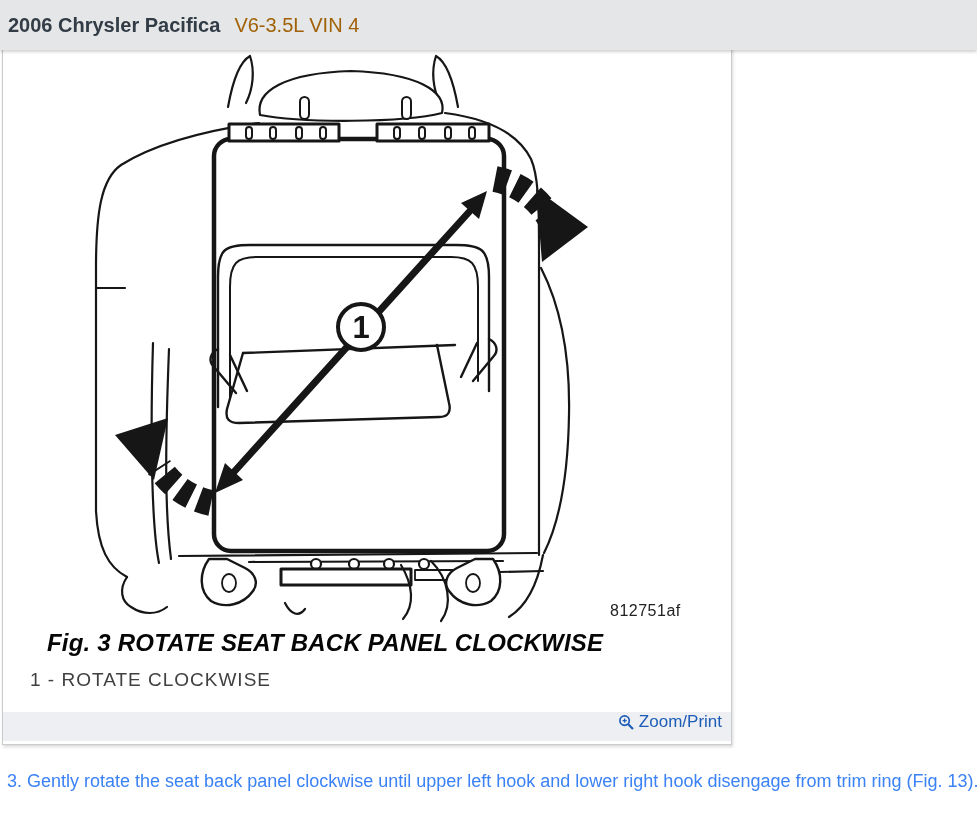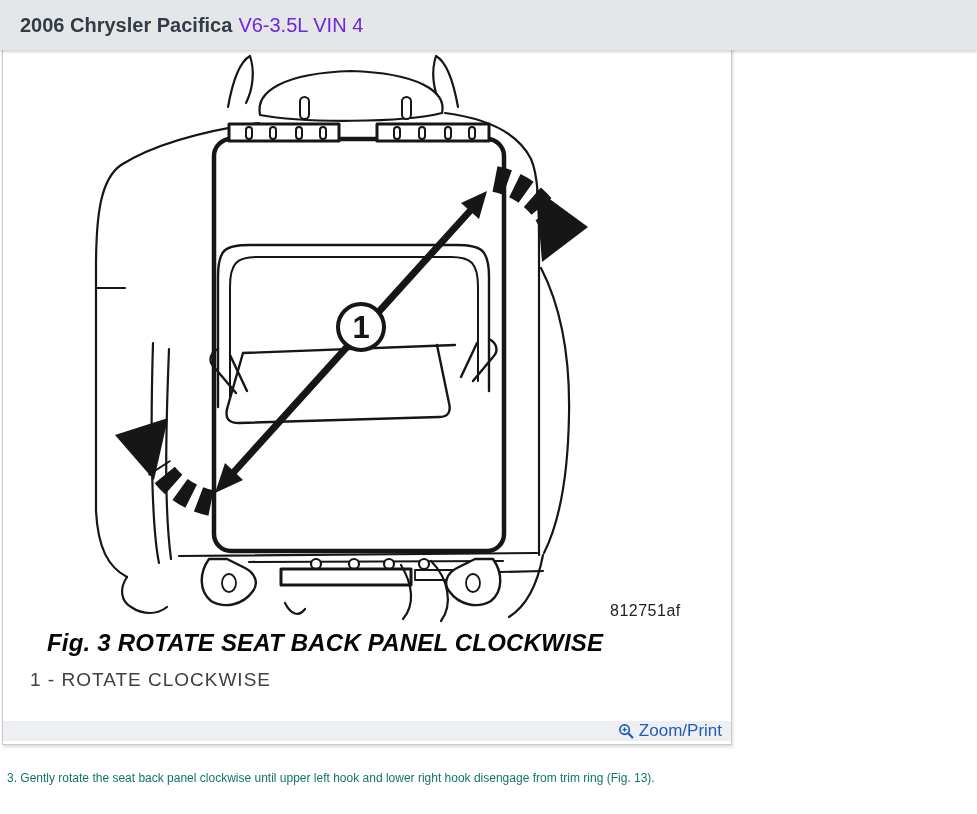--- a/index.html
+++ b/index.html
@@ -8,31 +8,31 @@
     background: #ffffff;
     font-family: "Liberation Sans", sans-serif;
     overflow: hidden;
   }
   
   .app-header {
     height: 50px;
     background: #e5e6e7;
     display: flex;
     align-items: center;
-    padding-left: 20px;
+    padding-left: 8px;
     box-shadow: 0 2px 3px rgba(0,0,0,0.18);
     position: relative;
     z-index: 2;
   }
   .app-header .title-bold {
     font-size: 20px; font-weight: bold; color: #323c46;
   }
   .app-header .title-rest {
-    font-size: 20px; font-weight: normal; color: #6d28d9;
-    margin-left: 6px;
+    font-size: 20px; font-weight: normal; color: #a16207;
+    margin-left: 14px;
   }
   
   .figure-panel {
     position: absolute;
     left: 2px; top: 42px;
     width: 730px; height: 703px;
     background: #ffffff;
     border: 1px solid #c9cbcd;
     box-shadow: 1px 2px 3px rgba(0,0,0,0.15);
     display: flex;
@@ -50,21 +50,21 @@
   }
   .figure-legend {
     margin: 12px 0 0 27px;
     font-size: 19px;
     color: #404040;
     letter-spacing: 1px;
     white-space: nowrap;
   }
   .panel-footer {
     margin-top: auto;
-    height: 20px;
+    height: 29px;
     background: #edeff2;
     display: flex;
     align-items: flex-start;
     justify-content: flex-end;
     padding-right: 9px;
     margin-bottom: 3px;
   }
   .zoom-print-link {
     display: inline-flex;
     align-items: center;
@@ -72,22 +72,22 @@
     color: #1d5db8;
     font-size: 17px;
     text-decoration: none;
     cursor: pointer;
   }
   
   .instruction {
     position: absolute;
     left: 7px; top: 771px;
     width: 966px;
-    font-size: 12px;
-    color: #0f766e;
+    font-size: 18px;
+    color: #3b82f6;
     white-space: nowrap;
   }
   
   svg.lineart * { vector-effect: non-scaling-stroke; }
 </style>
 </head>
 <body>
 
 <header class="app-header">
   <span class="title-bold">2006 Chrysler Pacifica</span>

